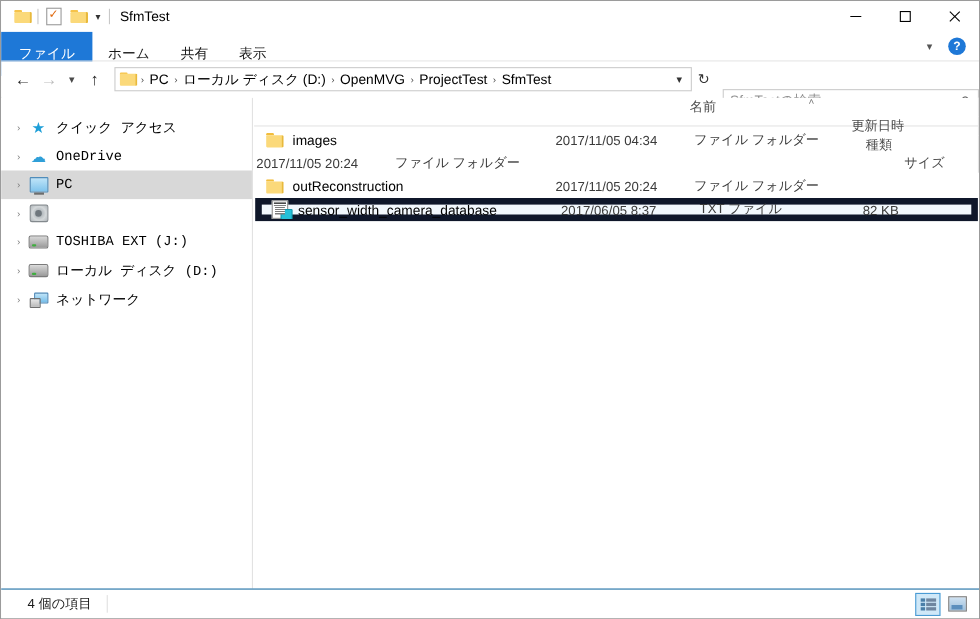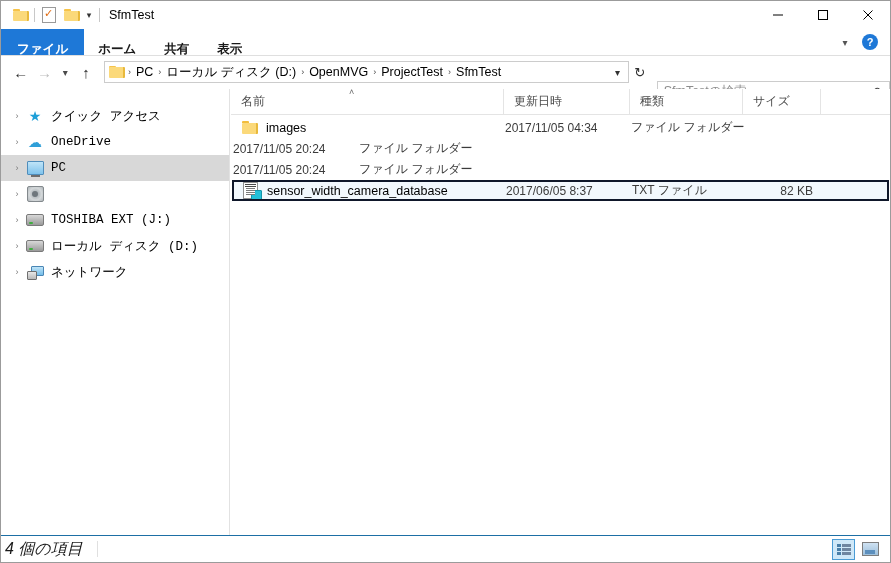--- a/index.html
+++ b/index.html
@@ -132,21 +132,20 @@
   }
   .tab {
     display: flex;
     align-items: center;
     justify-content: center;
     height: 40px;
     padding: 0 14px;
     font-size: 12.5px;
     color: #1a1a1a;
     white-space: nowrap;
-    font-weight: bold;
   }
   .tab.file {
     background: #1e78d7;
     color: #ffffff;
     padding: 0 16px;
   }
   .ribbon-right {
     position: absolute;
     right: 6px; top: 0;
     height: 26px;
@@ -413,20 +412,21 @@
     width: 659px;
     height: 448px;
     background: #ffffff;
   }
   .colhead {
     position: relative;
     height: 25px;
     border-bottom: 1px solid #e4e4e4;
     display: flex;
     align-items: flex-end;
+    flex-direction: column;
   }
   .col {
     position: relative;
     height: 25px;
     display: flex;
     align-items: center;
     font-size: 12px;
     color: #4b4b4b;
     padding-left: 10px;
     box-sizing: border-box;
@@ -453,21 +453,21 @@
     align-items: center;
     font-size: 12.5px;
     color: #000;
     box-sizing: border-box;
     border: 1px solid transparent;
     margin: 0 1px;
     white-space: nowrap;
   }
   .row.selected {
     background: #f2f8fd;
-    border: 2px solid #0f172a;
+    border: 6px solid #0f172a;
   }
   .cell {
     box-sizing: border-box;
     overflow: hidden;
     white-space: nowrap;
   }
   .cell.name {
     width: 272px;
     display: flex;
     align-items: center;
@@ -547,24 +547,23 @@
     position: absolute;
     left: 0; bottom: 0;
     width: 889px;
     height: 26px;
     background: #ffffff;
     border-top: 1px solid #1d6fa5;
     display: flex;
     align-items: center;
   }
   .status-text {
-    font-size: 16px;
+    font-size: 12px;
     color: #1a1a1a;
-    padding-left: 4px;
-    font-style: italic;
+    padding-left: 24px;
   }
   .status-sep {
     width: 1px;
     height: 16px;
     background: #e0e0e0;
     margin-left: 14px;
   }
   .viewbtns {
     position: absolute;
     right: 8px;
@@ -778,20 +777,26 @@
           <div class="cell size"></div>
         </div>
 
         <div class="row">
           <div class="cell date">2017/11/05 20:24</div>
           <div class="cell type">ファイル フォルダー</div>
           <div class="cell size"></div>
         </div>
 
         <div class="row">
+          <div class="cell name">
+            <span class="row-ico">
+                <span class="folder-ico"></span>
+              </span>
+            <span>outReconstruction</span>
+          </div>
           <div class="cell date">2017/11/05 20:24</div>
           <div class="cell type">ファイル フォルダー</div>
           <div class="cell size"></div>
         </div>
 
         <div class="row selected">
           <div class="cell name">
             <span class="row-ico">
               <span class="txt-ico">
                   <span class="txt-badge"></span>

